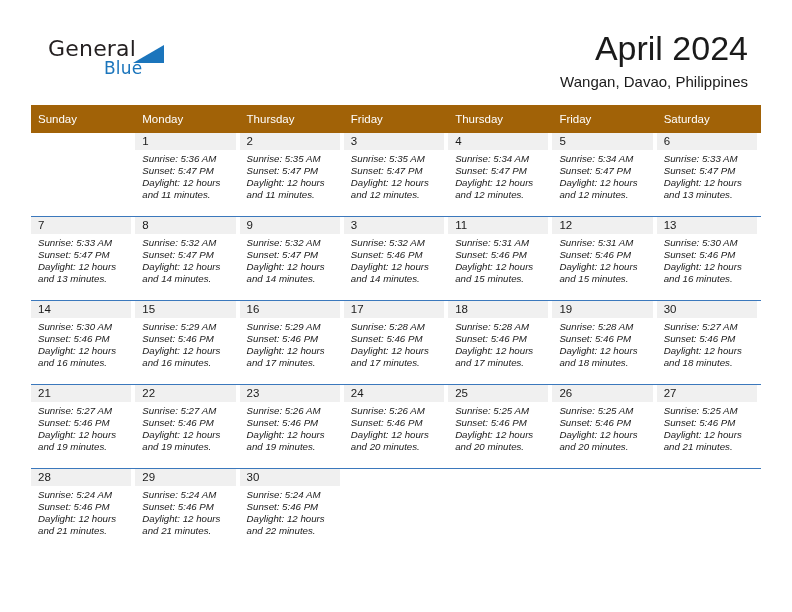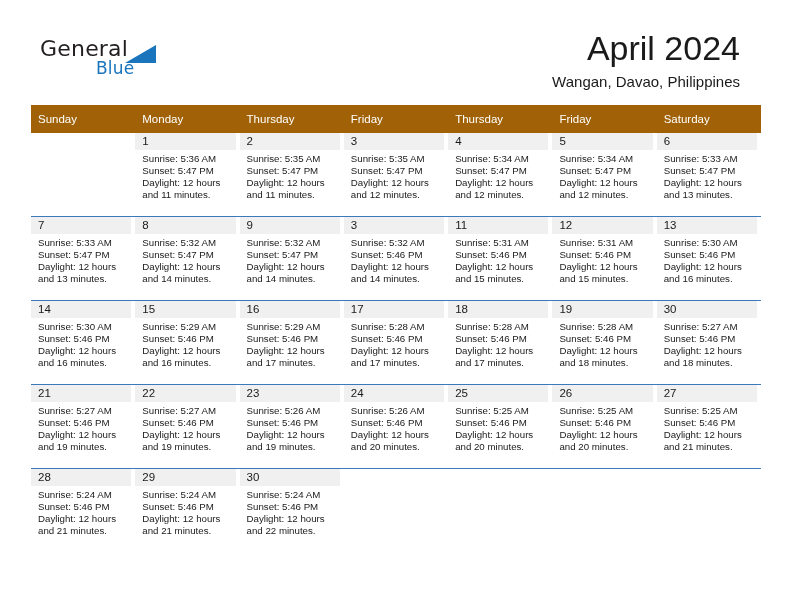--- a/index.html
+++ b/index.html
@@ -17,21 +17,21 @@
   .page {
     position: relative;
     width: 792px;
     height: 612px;
     box-sizing: border-box;
   }
 
   
   .header {
     position: absolute;
-    left: 4px; top: 0;
+    left: 12px; top: 0;
     width: 772px;
     height: 100px;
   }
   .logo {
     position: absolute;
     left: 36px;
     top: 36px;
     width: 180px;
     height: 52px;
   }
@@ -129,20 +129,21 @@
     color: #1a1a1a;
   }
   .daycell-empty .daynum-band {
     background: transparent;
   }
   .day-details {
     padding: 3px 4px 0 7px;
     font-size: 9.7px;
     line-height: 12.1px;
     color: #1a1a1a;
+    font-style: italic;
   }
   .day-details div {
     white-space: nowrap;
   }
 </style>
 </head>
 <body>
 
 <div class="page">
 

